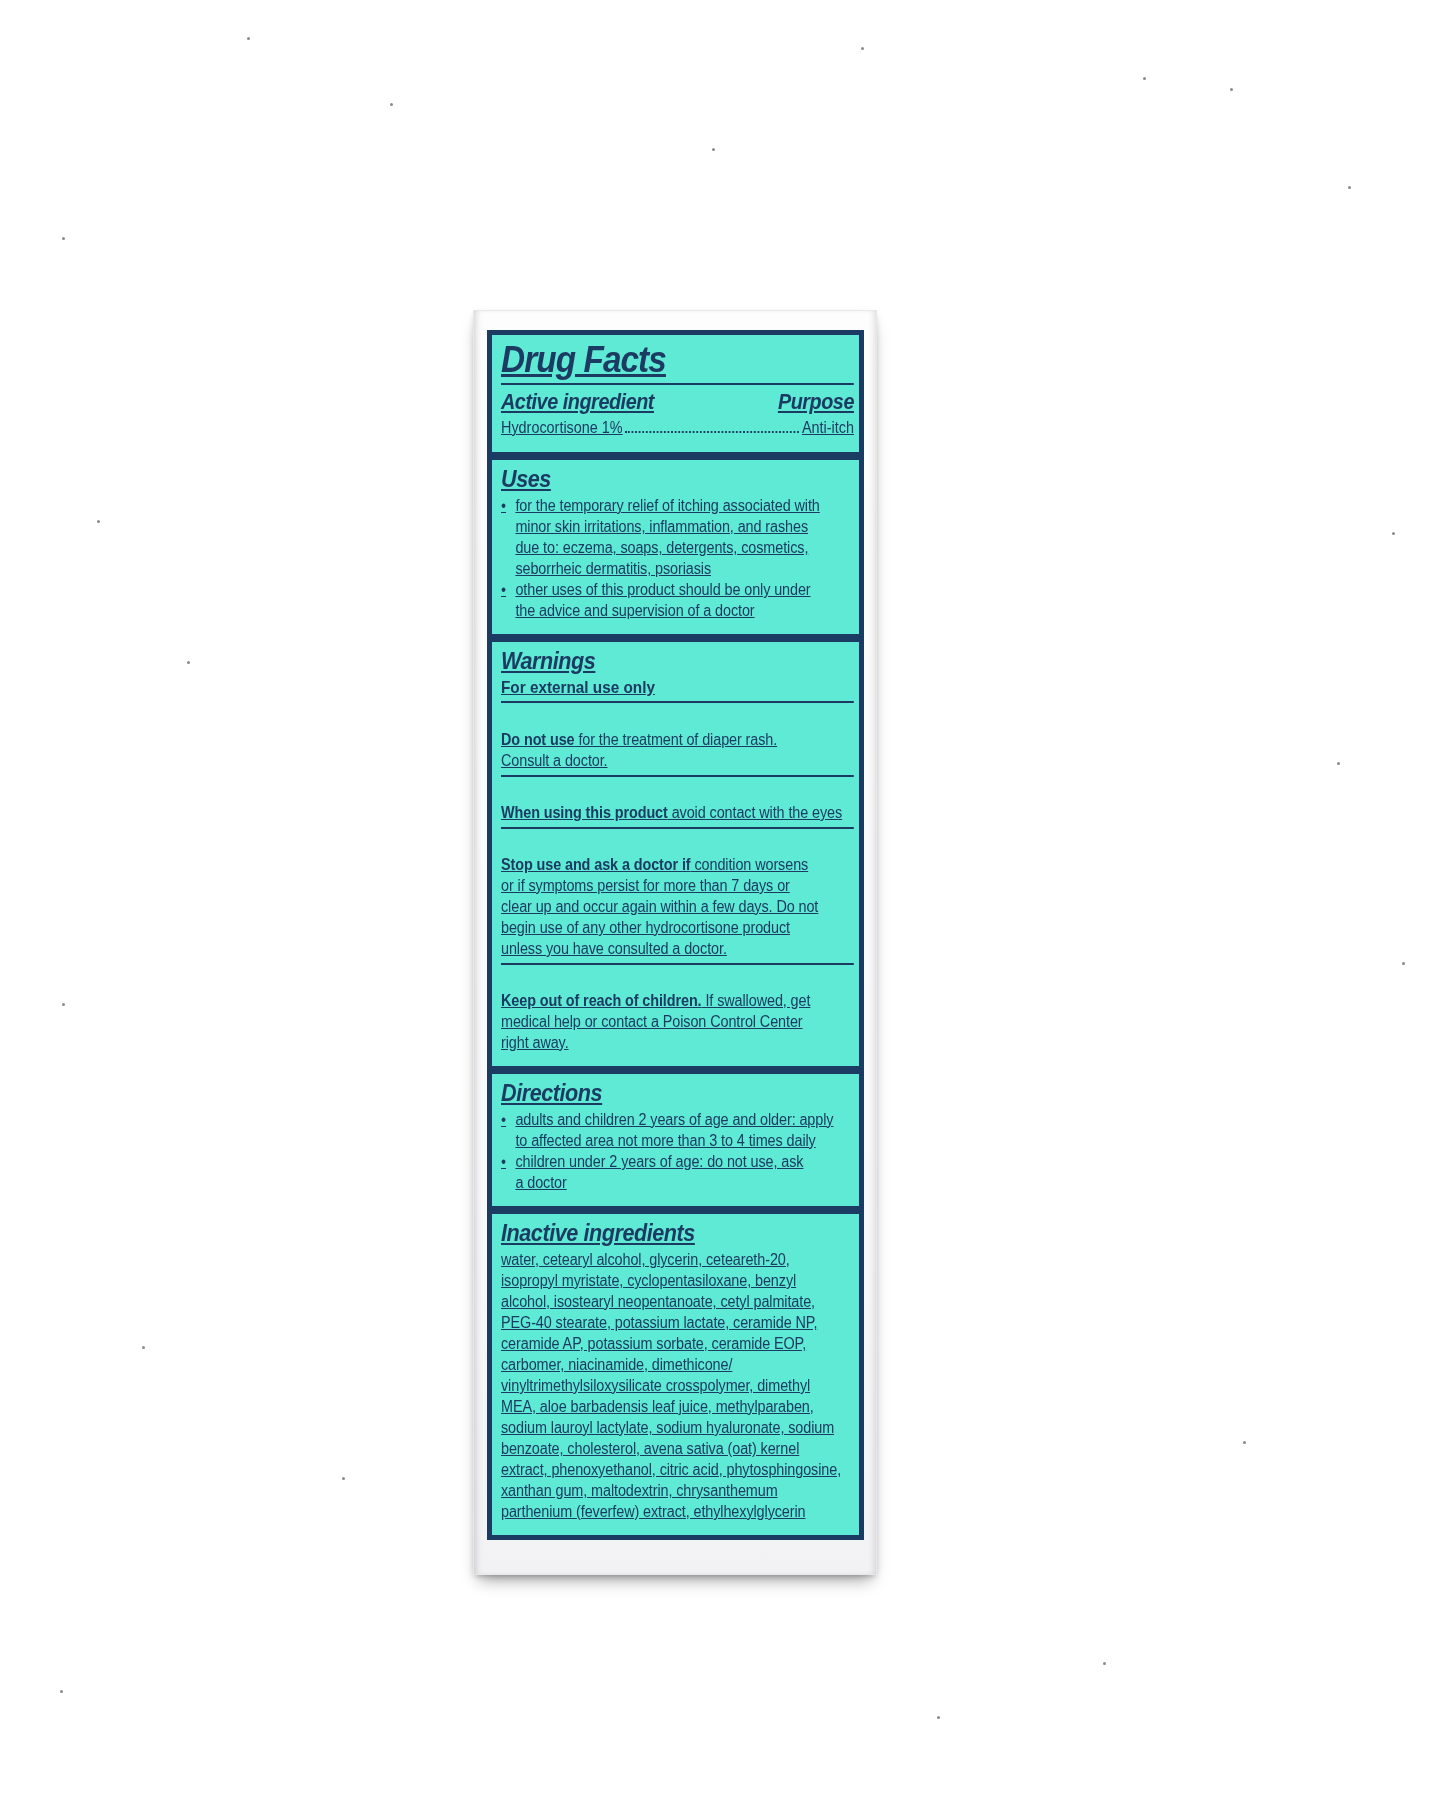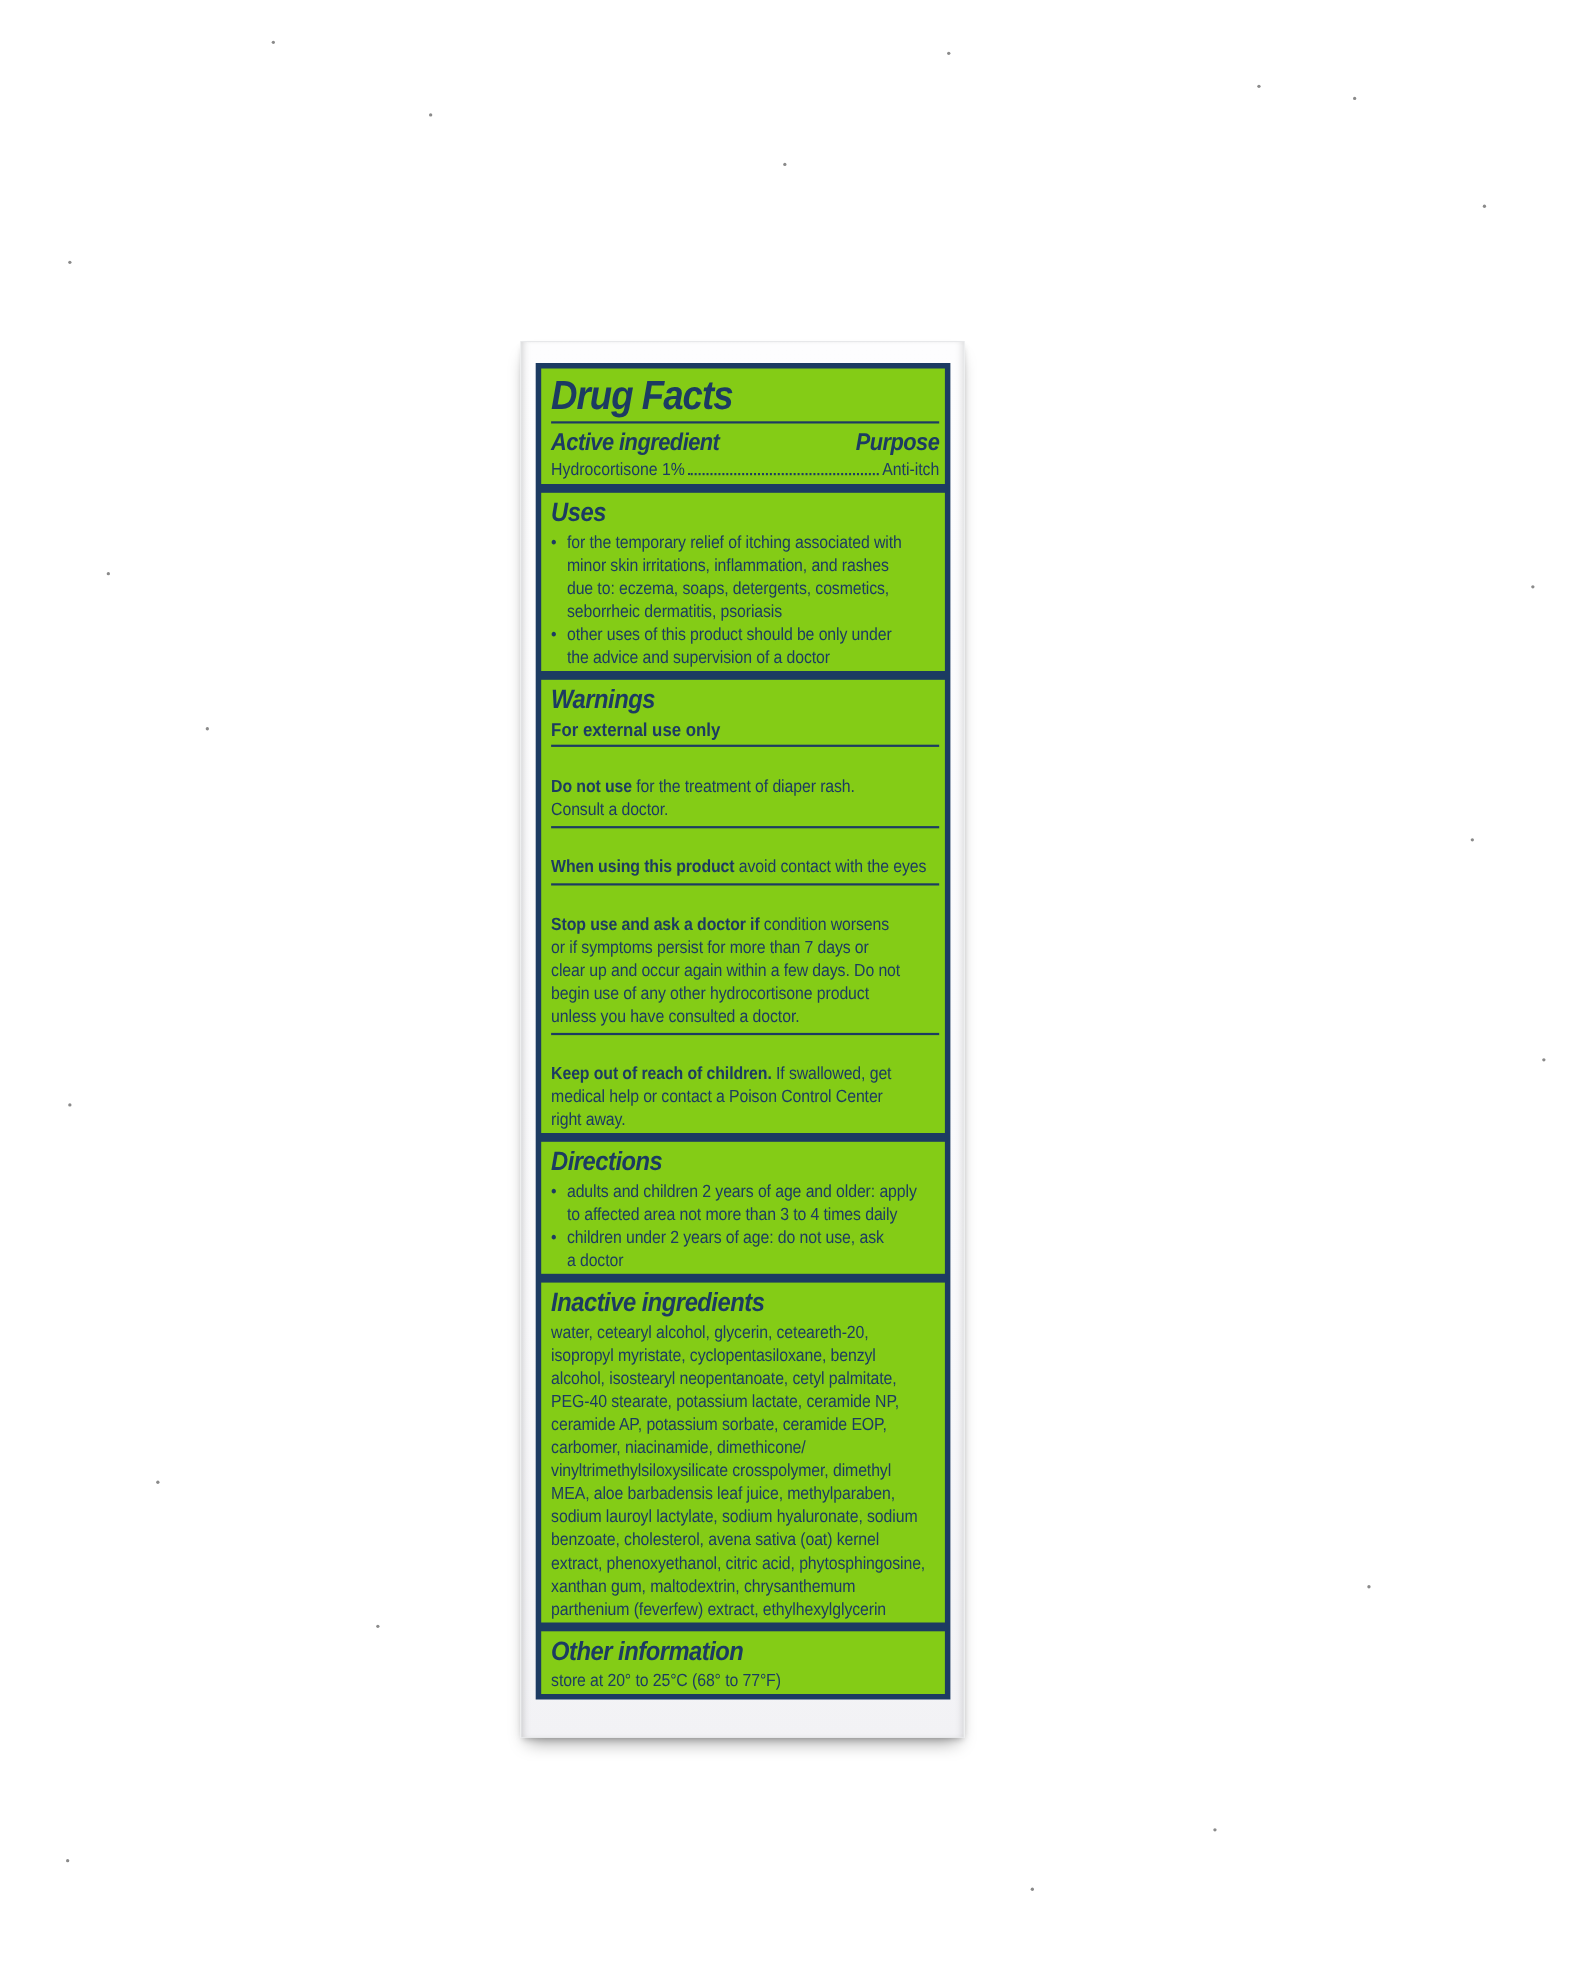--- a/index.html
+++ b/index.html
@@ -25,23 +25,24 @@
       0 3px 6px -2px rgba(0,0,0,.25);
   }
 
   
   .label{
     background:#1c3b62;
     padding:5px;
     display:flex;flex-direction:column;gap:8px;
   }
   .section{
-    background:#84cc16;
-    padding:4px 5px 1px 9px;
+    background:#5eead4;
+    padding:4px 5px 13px 9px;
     overflow:hidden;
+    text-decoration:underline;
   }
   .cx{width:111.1%;transform:scaleX(0.9);transform-origin:0 0;}
 
   .df-title{
     font-size:37px;font-weight:bold;font-style:italic;
     letter-spacing:-1px;line-height:40px;margin:1px 0 3px 0;
   }
   .thin-rule{border-bottom:2px solid #1c3b62;margin:2px 0 4px 0;}
   .ai-row{display:flex;justify-content:space-between;align-items:baseline;
     font-size:22px;font-weight:bold;font-style:italic;letter-spacing:-0.5px;line-height:26px;}
@@ -183,22 +184,16 @@
 vinyltrimethylsiloxysilicate crosspolymer, dimethyl
 MEA, aloe barbadensis leaf juice, methylparaben,
 sodium lauroyl lactylate, sodium hyaluronate, sodium
 benzoate, cholesterol, avena sativa (oat) kernel
 extract, phenoxyethanol, citric acid, phytosphingosine,
 xanthan gum, maltodextrin, chrysanthemum
 parthenium (feverfew) extract, ethylhexylglycerin</div>
       </div>
     </div>
 
-    <div class="section">
-      <div class="cx">
-        <div class="sec-head">Other information</div>
-        <div class="body-txt">store at 20° to 25°C (68° to 77°F)</div>
-      </div>
-    </div>
 
 
   </div>
 </div>
 
 </body></html>

